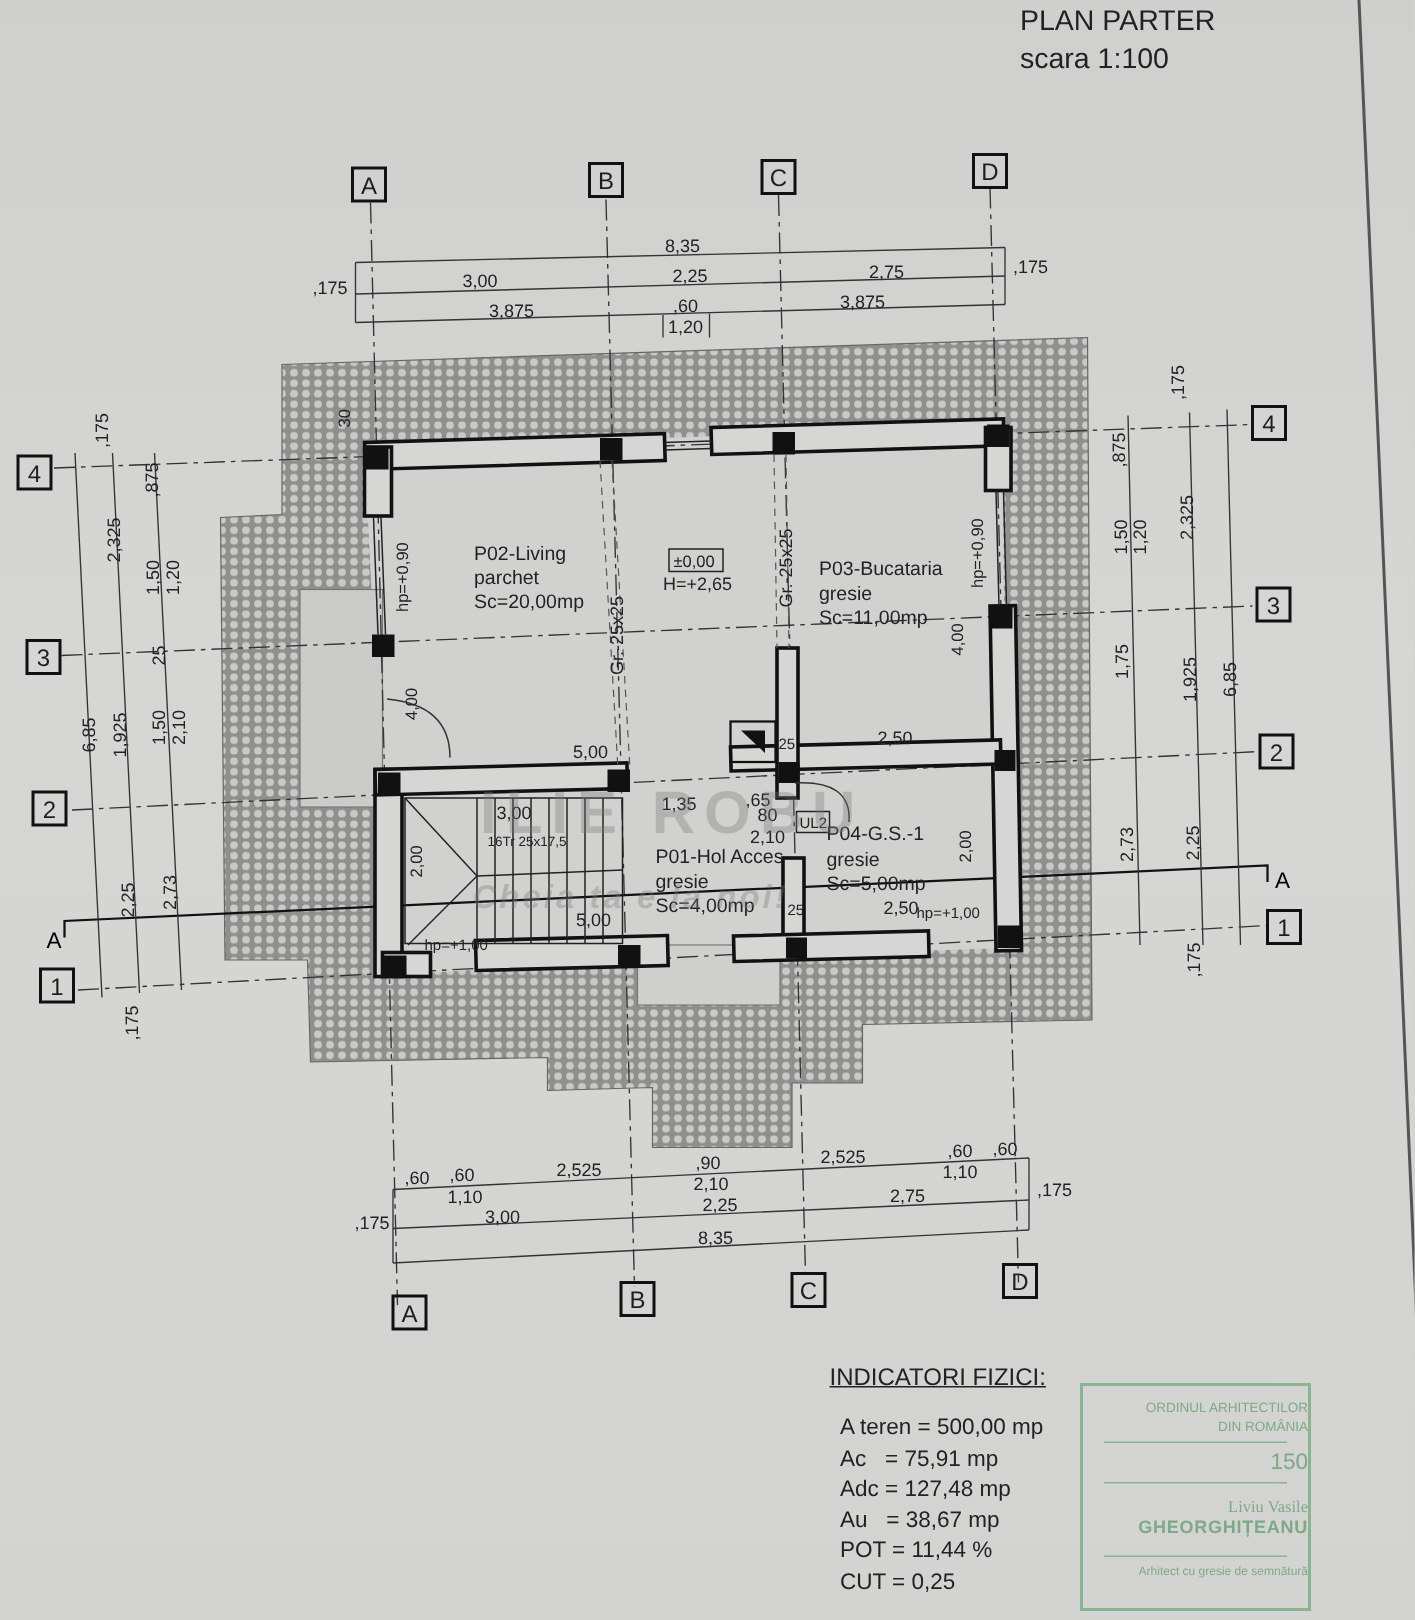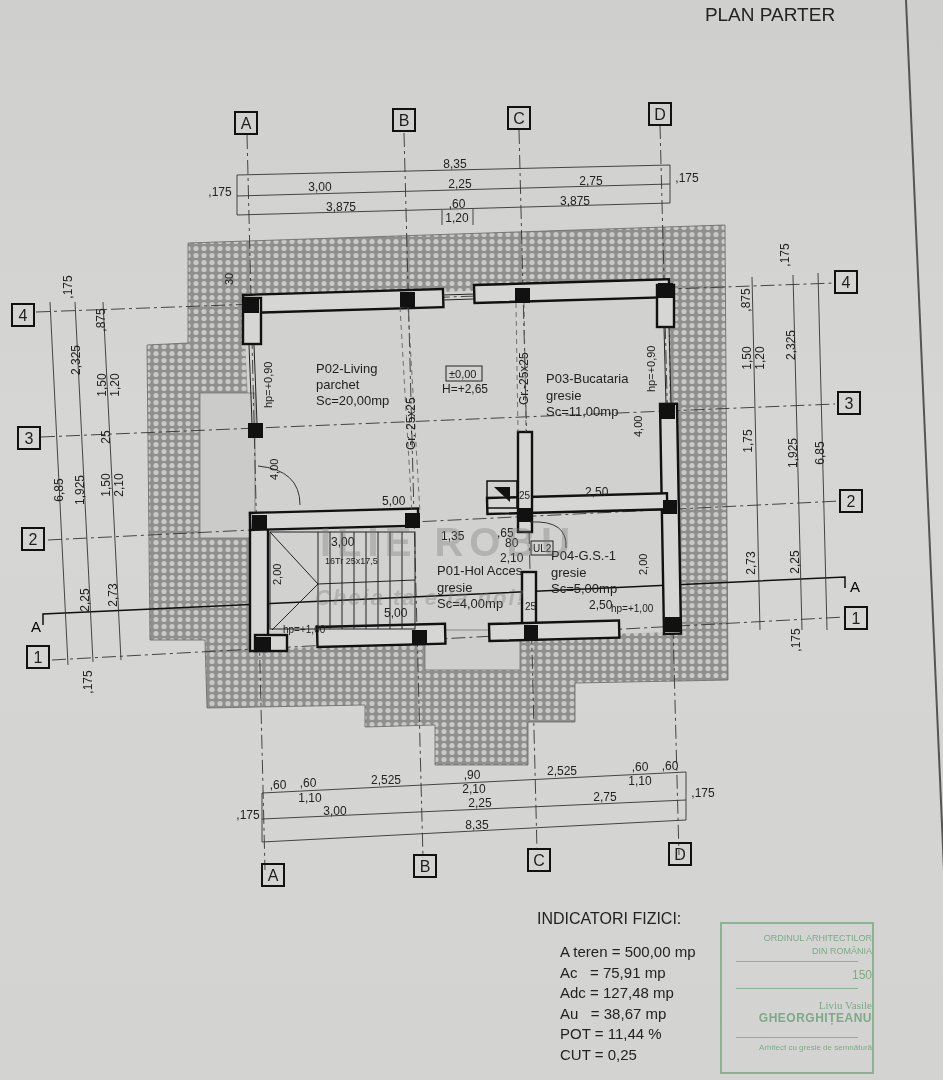--- a/index.html
+++ b/index.html
@@ -1,40 +1,41 @@
 <!DOCTYPE html>
 <html><head>
 <meta charset="utf-8">
 <style>
   html,body{margin:0;padding:0;}
   body{width:943px;height:1080px;overflow:hidden;background:#d2d3d1;font-family:"Liberation Sans",sans-serif;color:#1e1e1e;position:relative;}
   .sheet{position:absolute;left:0;top:0;width:943px;height:1080px;background:linear-gradient(180deg,#cfd0ce 0%,#d6d7d5 40%,#d3d4d2 100%);}
   .border-line{position:absolute;left:905px;top:0;width:2px;height:1080px;background:#555;transform:skewX(2.5deg);transform-origin:top left;}
-  .title{position:absolute;left:680px;top:2px;width:180px;text-align:center;font-size:19px;line-height:25px;color:#222;}
+  .title{position:absolute;left:680px;top:2px;width:180px;text-align:left;font-size:19px;line-height:25px;color:#222;}
   svg.plan{position:absolute;left:0;top:0;}
   .indicators{position:absolute;left:537px;top:910px;width:190px;}
-  .ind-title{font-size:16px;margin-bottom:14px;color:#222;}
+  .ind-title{font-size:16px;text-decoration:underline;margin-bottom:14px;color:#222;margin-left:16px;}
   .ind-row{font-size:15px;line-height:20.5px;color:#222;white-space:pre;margin-left:23px;}
   .stamp{position:absolute;left:720px;top:922px;width:150px;height:148px;border:2px solid #7fae86;color:#6fa27a;font-size:9px;text-align:right;opacity:.85;}
   .stamp div{line-height:13px;}
   .stamp .sep{border-top:1.5px solid #7fae86;margin:3px 14px;}
-  .stamp .num{font-size:12px;line-height:20px;}
+  .stamp .num{font-size:15px;line-height:20px;}
   .stamp .name1{font-size:11px;margin-top:10px;font-family:Liberation Serif, serif;}
   .stamp .name2{font-size:12px;font-weight:bold;letter-spacing:.5px;}
   .wm{position:absolute;left:320px;top:520px;font-size:40px;font-weight:bold;color:rgba(120,120,120,.35);letter-spacing:6px;}
   .wm2{position:absolute;left:315px;top:585px;font-size:22px;font-style:italic;font-weight:bold;color:rgba(120,120,120,.35);letter-spacing:2px;}
 </style>
 </head>
 <body>
 
 <div class="sheet"></div>
 <div class="border-line"></div>
 
 <div class="title">
   <div>PLAN PARTER</div>
+  <div>scara 1:100</div>
 </div>
 
 <svg class="plan" width="943" height="1080" viewBox="0 0 943 1080">
   <defs>
     <pattern id="hatch" width="8" height="7" patternUnits="userSpaceOnUse">
       <rect width="8" height="7" fill="#8f908e"></rect>
       <circle cx="4" cy="3.5" r="2.6" fill="#c9cac8"></circle>
     </pattern>
   </defs>
 

